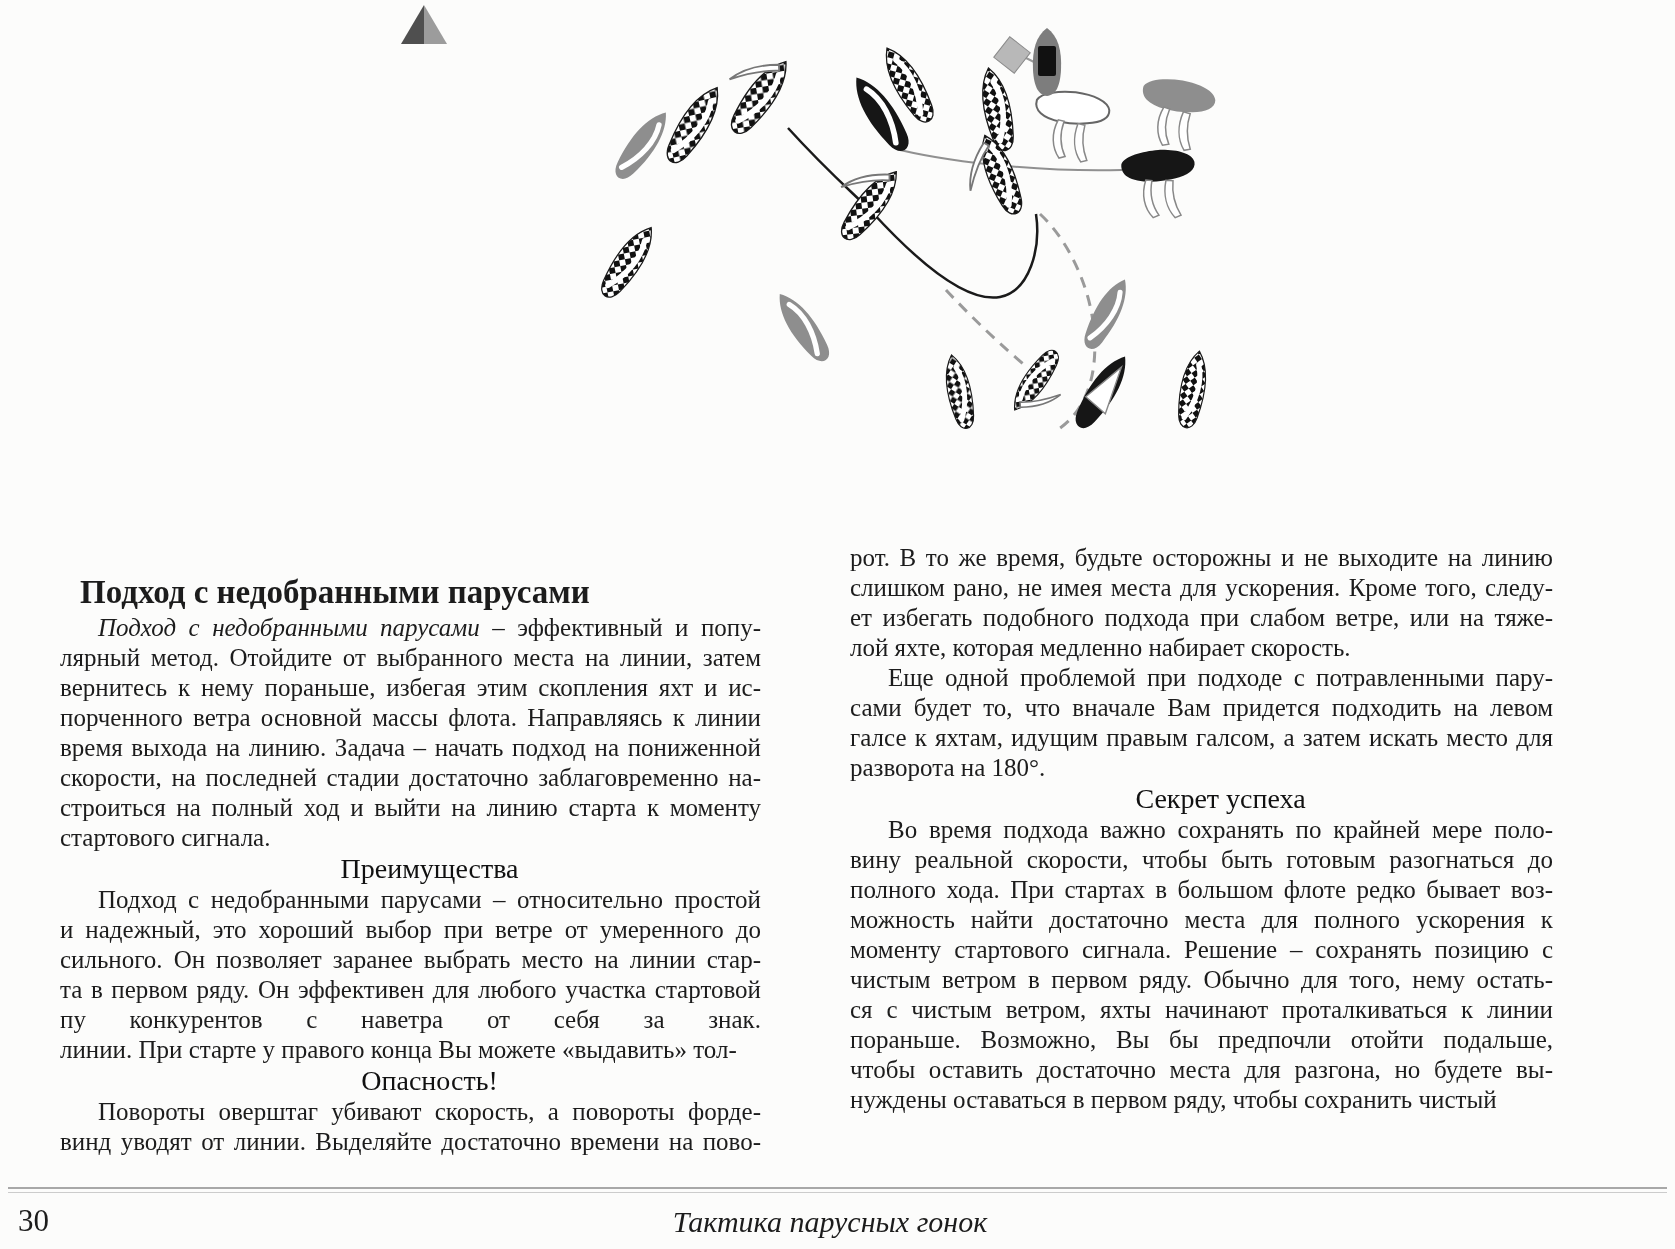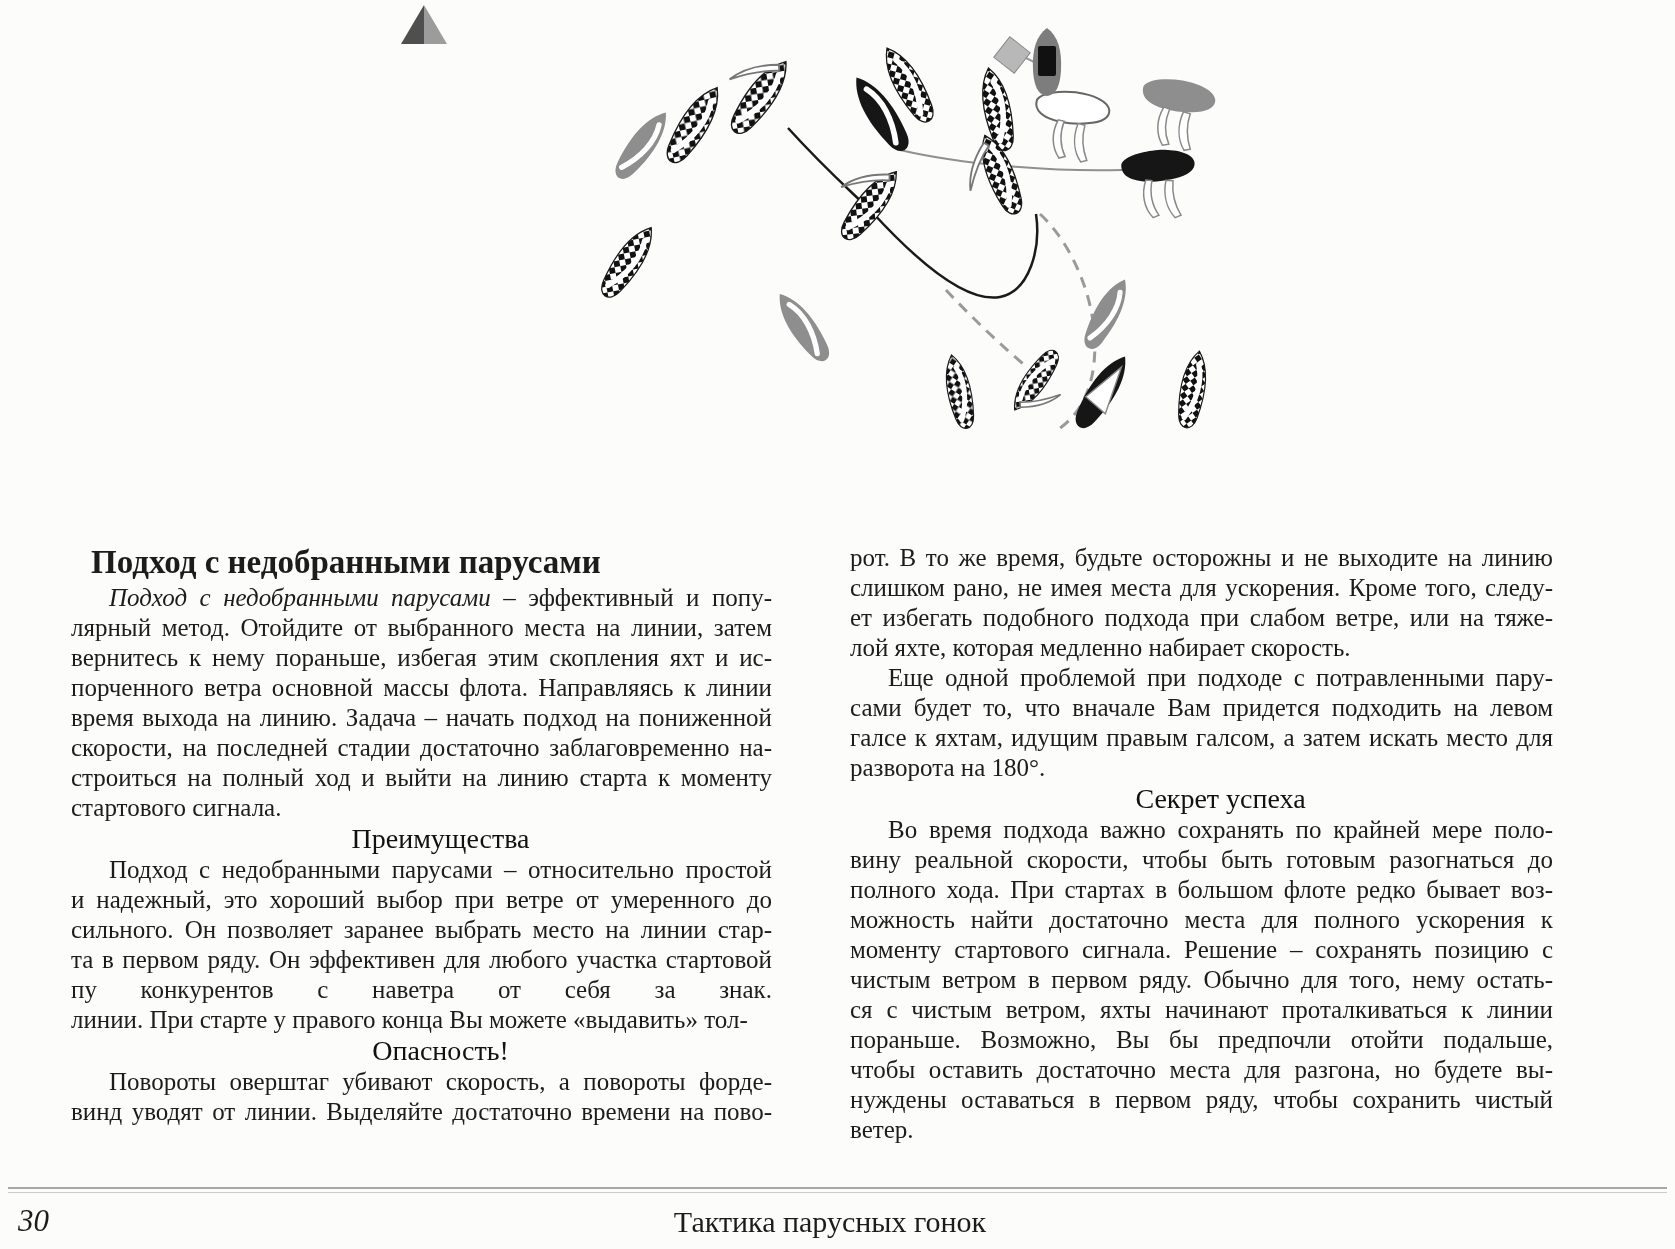--- a/index.html
+++ b/index.html
@@ -1,33 +1,33 @@
 <!DOCTYPE html>
 <html><head>
 <meta charset="utf-8">
 <style>
   html,body{margin:0;padding:0;}
   body{width:1675px;height:1249px;position:relative;background:#fcfcfb;overflow:hidden;
        font-family:"Liberation Serif","DejaVu Serif",serif;color:#1c1c1c;}
   #scene-wrap{position:absolute;left:0;top:0;width:1675px;height:470px;}
   .col{position:absolute;top:543px;font-size:25px;line-height:30px;}
-  #left-col{left:71px;width:701px;}
+  #left-col{left:60px;width:701px;margin-top:30px;}
   #right-col{left:850px;width:703px;}
   h1.heading{font-size:33px;line-height:38px;font-weight:bold;margin:0 0 2px 0;padding-left:20px;}
   h2.sub{font-size:28px;line-height:32px;font-weight:normal;margin:0;padding-left:38px;color:#111;text-align:center;}
   .para{margin:0;}
   .line{text-align:justify;text-align-last:justify;white-space:normal;}
   .endpara .line:last-child{text-align-last:left;}
   .ind .line:first-child{text-indent:38px;}
   .lead{ text-indent:38px;}
   .it{font-style:italic;}
   .rule{position:absolute;left:8px;width:1659px;height:0;border-top:2px solid #a8a8a8;}
   .rule2{position:absolute;left:8px;width:1659px;height:0;border-top:1px solid #cccccc;}
-  #page-num{position:absolute;left:18px;top:1202px;font-style:italic;font-size:31px;line-height:38px;}
-  #book-title{position:absolute;left:0;top:1203px;width:1660px;text-align:center;font-size:30px;line-height:38px;}
+  #page-num{position:absolute;left:18px;top:1202px;font-size:31px;line-height:38px;}
+  #book-title{position:absolute;left:0;top:1203px;width:1660px;text-align:center;font-style:italic;font-size:30px;line-height:38px;}
 </style>
 </head>
 <body>
 
 <div id="scene-wrap">
   <svg id="scene" width="1675" height="470" viewBox="0 0 1675 470" xmlns="http://www.w3.org/2000/svg">
     <defs>
       <pattern id="chk" width="13" height="13" patternUnits="userSpaceOnUse" patternTransform="rotate(45)">
         <rect width="13" height="13" fill="#ffffff"></rect>
         <rect width="6.5" height="6.5" fill="#111111"></rect>
@@ -217,21 +217,20 @@
         <div class="line">Во время подхода важно сохранять по крайней мере поло-</div>
         <div class="line">вину реальной скорости, чтобы быть готовым разогнаться до</div>
         <div class="line">полного хода. При стартах в большом флоте редко бывает воз-</div>
         <div class="line">можность найти достаточно места для полного ускорения к</div>
         <div class="line">моменту стартового сигнала. Решение – сохранять позицию с</div>
         <div class="line">чистым ветром в первом ряду. Обычно для того, нему остать-</div>
         <div class="line">ся с чистым ветром, яхты начинают проталкиваться к линии</div>
         <div class="line">пораньше. Возможно, Вы бы предпочли отойти подальше,</div>
         <div class="line">чтобы оставить достаточно места для разгона, но будете вы-</div>
         <div class="line">нуждены оставаться в первом ряду, чтобы сохранить чистый</div>
-        <div class="line">ветер.</div>
       </div>
   </div>
 </div>
 
 <div class="rule" style="top:1187px;"></div>
 <div class="rule2" style="top:1192px;"></div>
 <div id="page-num">30</div>
 <div id="book-title">Тактика парусных гонок</div>
 
 </body></html>

